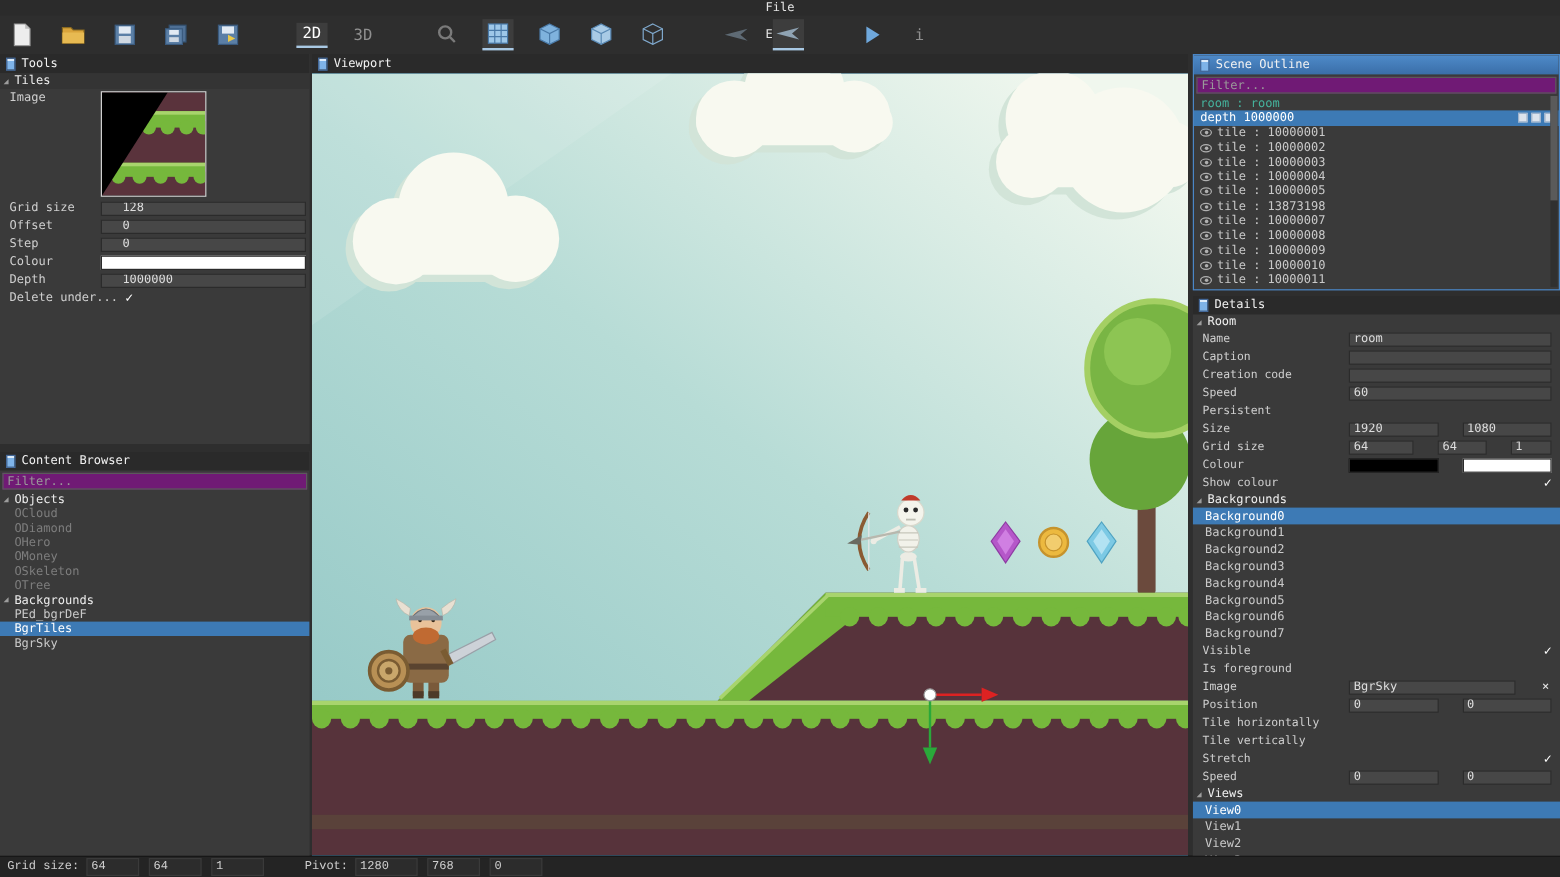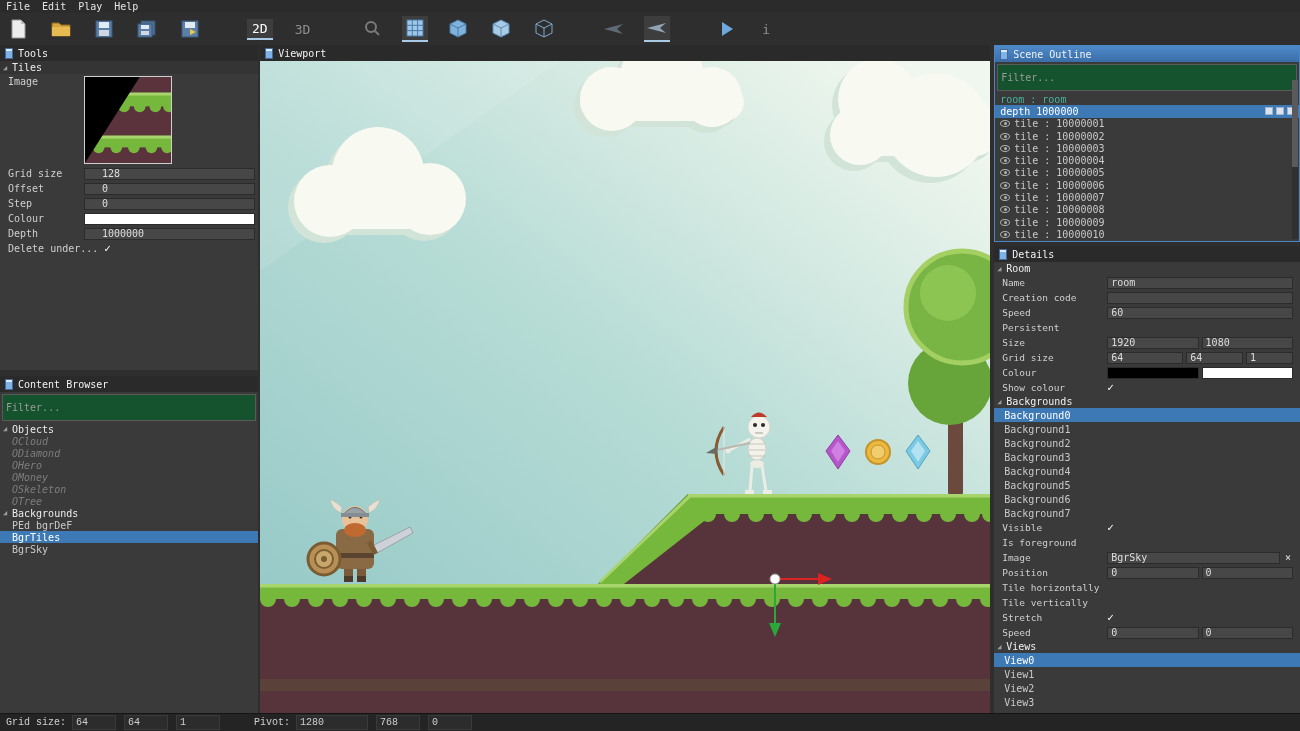--- a/index.html
+++ b/index.html
@@ -1,20 +1,20 @@
 <!DOCTYPE html>
 <html><head>
 <meta charset="utf-8">
 <style>
   * { box-sizing: border-box; margin: 0; padding: 0; }
   html,body { width:1300px; height:731px; overflow:hidden; background:#2e2e2e;
     font-family:"DejaVu Sans Mono","DejaVu Sans",monospace; font-size:10px; color:#d6d6d6; }
 
   
-  .menubar { height:13px; display:flex; gap:12px; align-items:center; padding:1px 6px; background:#2b2b2b; color:#e4e4e4; }
+  .menubar { height:13px; display:flex; gap:12px; align-items:center; padding:1px 6px; background:#2b2b2b; color:#e4e4e4;flex-direction:column; }
 
   
   .toolbar { height:32px; display:flex; align-items:center; gap:17px; padding:0 5px; background:#2e2e2e; }
   .tbtn { width:26px; height:26px; display:flex; align-items:center; justify-content:center; }
   .tbtn.active { background:#3d3d3d; border-bottom:2px solid #a9c9e4; }
   .tlabel { font-size:13px; color:#8f8f8f; padding:2px 5px; }
   .tlabel.active { color:#ffffff; background:#3d3d3d; border-bottom:2px solid #a9c9e4; }
   .tgap { width:10px; }
 
   
@@ -37,59 +37,59 @@
   .trow.imagerow { height:92px; align-items:flex-start; padding-top:2px; }
   .tlbl { width:76px; flex:none; color:#cfcfcf; white-space:nowrap; }
   .tfield { flex:1; height:12px; background:#474747; border:1px solid #2b2b2b; color:#dddddd; padding:0 17px; line-height:10px; overflow:hidden; }
   .tfield.white { background:#ffffff; }
   .thumb { width:88px; height:88px; border:1px solid #cfcfcf; flex:none; }
   .check { color:#ffffff; font-size:11px; line-height:10px; }
 
   .splitter { height:6px; background:#2e2e2e; flex:none; }
 
   
-  .filter-input { margin:2px; height:27px; background:#14532d; border:1px solid #5a5a5a; color:#bdbdbd; font:inherit; padding:0 3px; width:calc(100% - 4px); flex:none; }
+  .filter-input { margin:2px; height:14px; background:#701a75; border:1px solid #5a5a5a; color:#bdbdbd; font:inherit; padding:0 3px; width:calc(100% - 4px); flex:none; }
   .filter-input::placeholder { color:#9a9a9a; }
   .tree-group { height:12px; display:flex; align-items:center; padding-left:3px; color:#ececec; flex:none; }
   .tree-row { height:12px; display:flex; align-items:center; padding-left:12px; color:#c9c9c9; flex:none; }
-  .tree-row.dim { color:#7d7d7d;font-style:italic; }
+  .tree-row.dim { color:#7d7d7d; }
   .tree-row.selected { background:#3d7ab5; color:#ffffff; }
 
   
   .scene-outline { height:197px; flex:none; border:1px solid #4a86c6; position:relative; }
   .so-row { height:12.3px; display:flex; align-items:center; padding-left:5px; color:#c9c9c9; flex:none; }
   .so-room { color:#45b39d; }
   .so-depth { background:#3d7ab5; color:#ffffff; padding-right:4px; }
   .so-depth .sp { flex:1; }
   .mini { width:8px; height:8px; margin-left:3px; background:#dde3ec; border:1px solid #9fb3cc; }
   .eye { width:10px; height:7px; border:1px solid #b0b0b0; border-radius:50%; position:relative; margin-right:4px; flex:none; }
   .eye::after { content:""; position:absolute; left:2.5px; right:2.5px; top:1px; bottom:1px; background:#b0b0b0; border-radius:50%; }
   .so-scroll { position:absolute; right:1px; top:34px; bottom:2px; width:6px; background:#303030; }
   .so-thumb { position:absolute; left:0; right:0; top:0; height:55%; background:#5a5a5a; }
 
   
   .details { flex:1; margin-top:4px; }
-  .drow { display:flex; align-items:center; height:15px; padding:0 7px 0 8px; gap:3px; flex:none; }
+  .drow { display:flex; align-items:center; height:15px; padding:0 7px 0 8px; gap:20px; flex:none;justify-content:space-between; }
   .dlabel { width:102px; flex:none; color:#cfcfcf; font-size:9.5px; white-space:nowrap; }
   .dfield { flex:1; height:12px; background:#474747; border:1px solid #2b2b2b; color:#dddddd; padding:0 3px; line-height:10px; overflow:hidden; }
   .dfield.black { background:#000000; }
   .dfield.f14 { flex:1.4; } .dfield.f08 { flex:0.8; }
   .dsection { height:13px; display:flex; align-items:center; padding-left:3px; color:#efefef; flex:none; }
   .dlist-row { height:14px; display:flex; align-items:center; padding-left:10px; color:#c9c9c9; flex:none; }
   .dlist-row.selected { background:#3d7ab5; color:#ffffff; }
   .xbtn { color:#e8e8e8; padding:0 2px; }
 
   
   .vp-body { flex:1; overflow:hidden; }
 
   
   .statusbar { height:18px; background:#242424; border-top:1px solid #151515; display:flex; align-items:center; padding:0 6px; color:#cfcfcf;font-family:Liberation Mono, monospace; }
   .slabel { margin-right:6px; }
   .sfield { width:44px; margin-right:8px; padding:1px 3px; background:#2c2c2c; border:1px solid #3a3a3a; }
-  .sfield.wide { width:72px; }
+  .sfield.wide { width:52px; }
   .sgap { width:26px; }
 </style>
 </head>
 <body>
 
 <div class="menubar">
   <span>File</span>
   <span>Edit</span>
   <span>Play</span>
   <span>Help</span>
@@ -502,21 +502,21 @@
       <div class="so-row">
           <span class="eye"></span>
           <span>tile : 10000004</span>
         </div>
       <div class="so-row">
           <span class="eye"></span>
           <span>tile : 10000005</span>
         </div>
       <div class="so-row">
           <span class="eye"></span>
-          <span>tile : 10000006</span>
+          <span>tile : 13873198</span>
         </div>
       <div class="so-row">
           <span class="eye"></span>
           <span>tile : 10000007</span>
         </div>
       <div class="so-row">
           <span class="eye"></span>
           <span>tile : 10000008</span>
         </div>
       <div class="so-row">
@@ -546,20 +546,24 @@
         <span>Details</span>
       </div>
 
       <div class="dsection">
         <span class="exp">◢</span>
         <span>Room</span>
       </div>
       <div class="drow">
         <span class="dlabel">Name</span>
         <div class="dfield">room</div>
+      </div>
+      <div class="drow">
+        <span class="dlabel">Caption</span>
+        <div class="dfield"></div>
       </div>
       <div class="drow">
         <span class="dlabel">Creation code</span>
         <div class="dfield"></div>
       </div>
       <div class="drow">
         <span class="dlabel">Speed</span>
         <div class="dfield">60</div>
       </div>
       <div class="drow">

